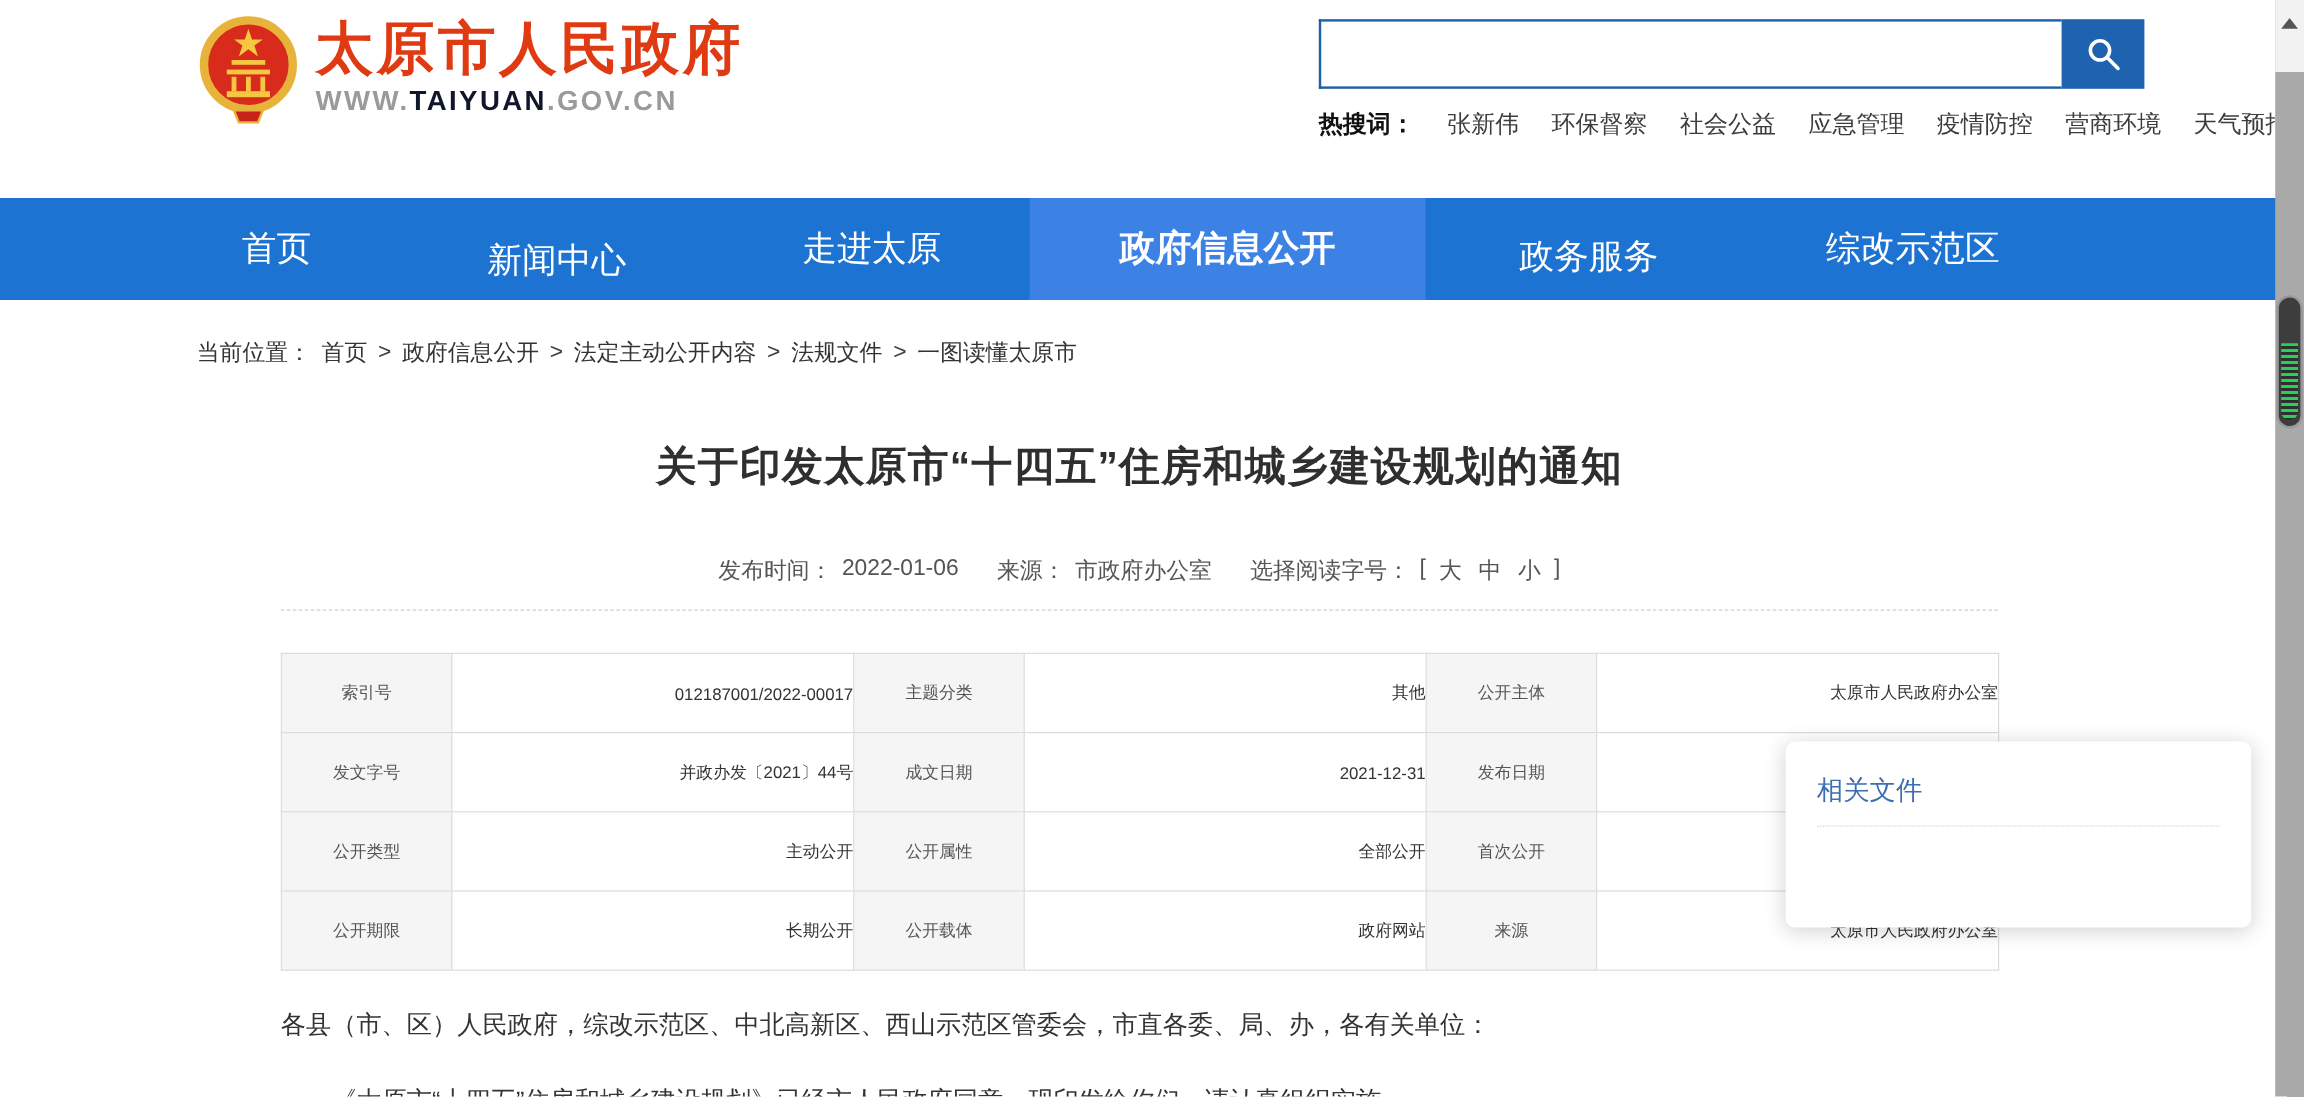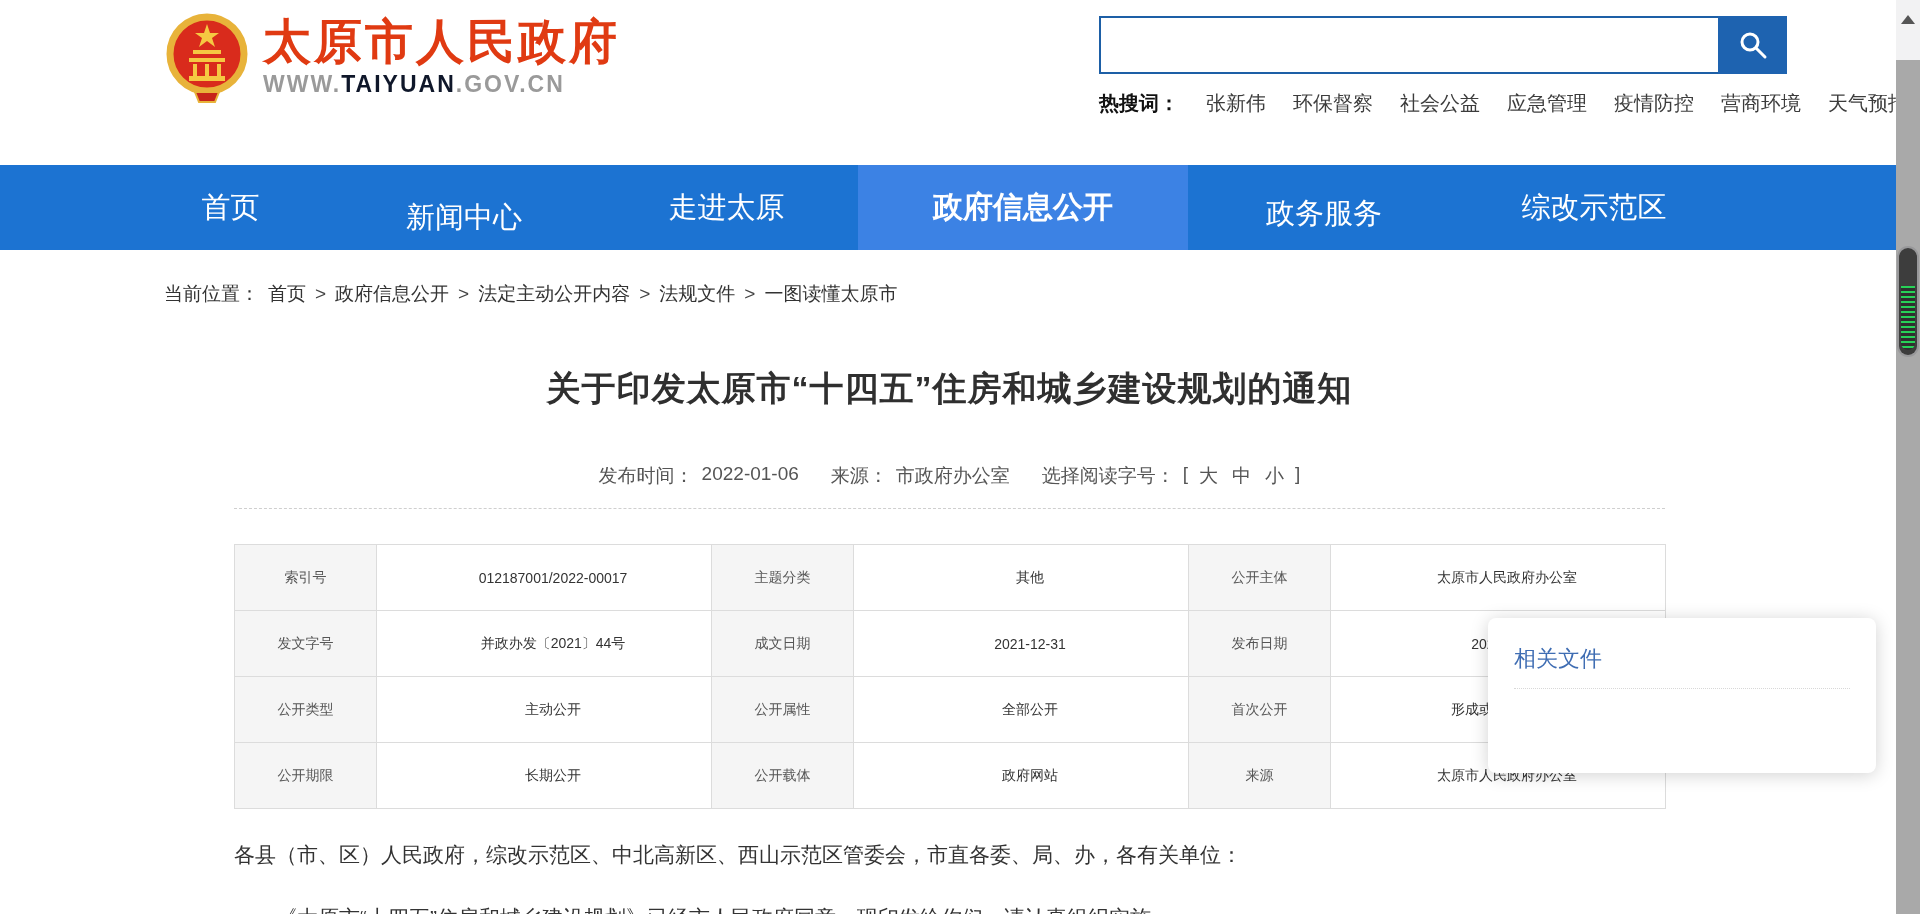--- a/index.html
+++ b/index.html
@@ -51,21 +51,21 @@
   .meta-group{display:flex;gap:8px;margin-right:32px;}
   .meta-group:last-child{margin-right:0;}
   .fs-opt{cursor:pointer;margin:0 3px;}
   .dash-sep{position:absolute;left:234px;top:508px;width:1431px;border-top:1px dashed #cfcfcf;}
 
   
   .info-table{position:absolute;left:234px;top:544px;width:1431px;border-collapse:collapse;
         table-layout:fixed;font-size:14px;}
   .info-table td{border:1px solid #dcdcdc;height:65px;padding:0;}
   .info-table td.lbl{background:#f5f5f5;color:#555;text-align:center;}
-  .info-table td.val{background:#fff;color:#333;text-align:center;padding-left:18px;
+  .info-table td.val{background:#fff;color:#333;text-align:right;padding-left:18px;
         white-space:nowrap;overflow:hidden;}
 
   
   .para1{position:absolute;left:234px;top:838px;width:1431px;font-size:21px;color:#333;line-height:1.6;}
   .para2{position:absolute;left:234px;top:901px;width:1431px;font-size:21px;color:#333;
         line-height:1.6;text-indent:2em;}
 
   
   .popup{position:absolute;left:1488px;top:618px;width:388px;min-height:155px;background:#fff;
         border-radius:8px;box-shadow:0 2px 18px rgba(0,0,0,.18);box-sizing:border-box;

